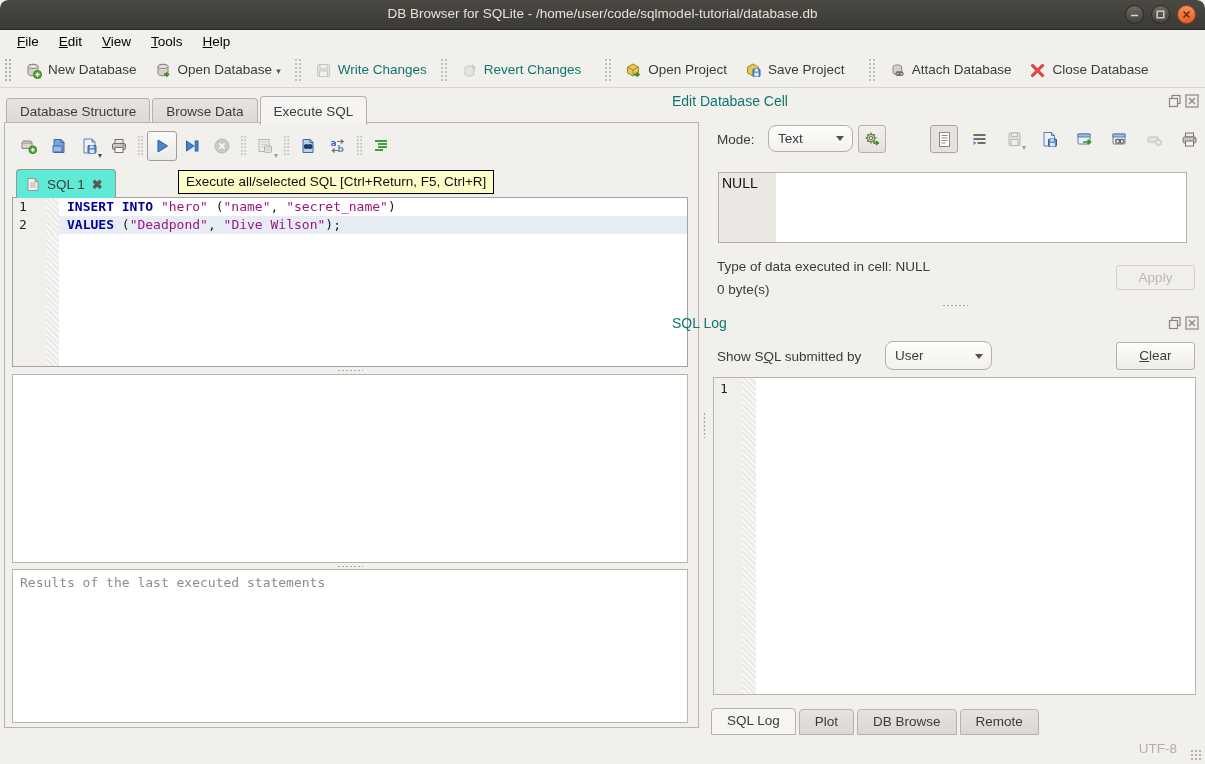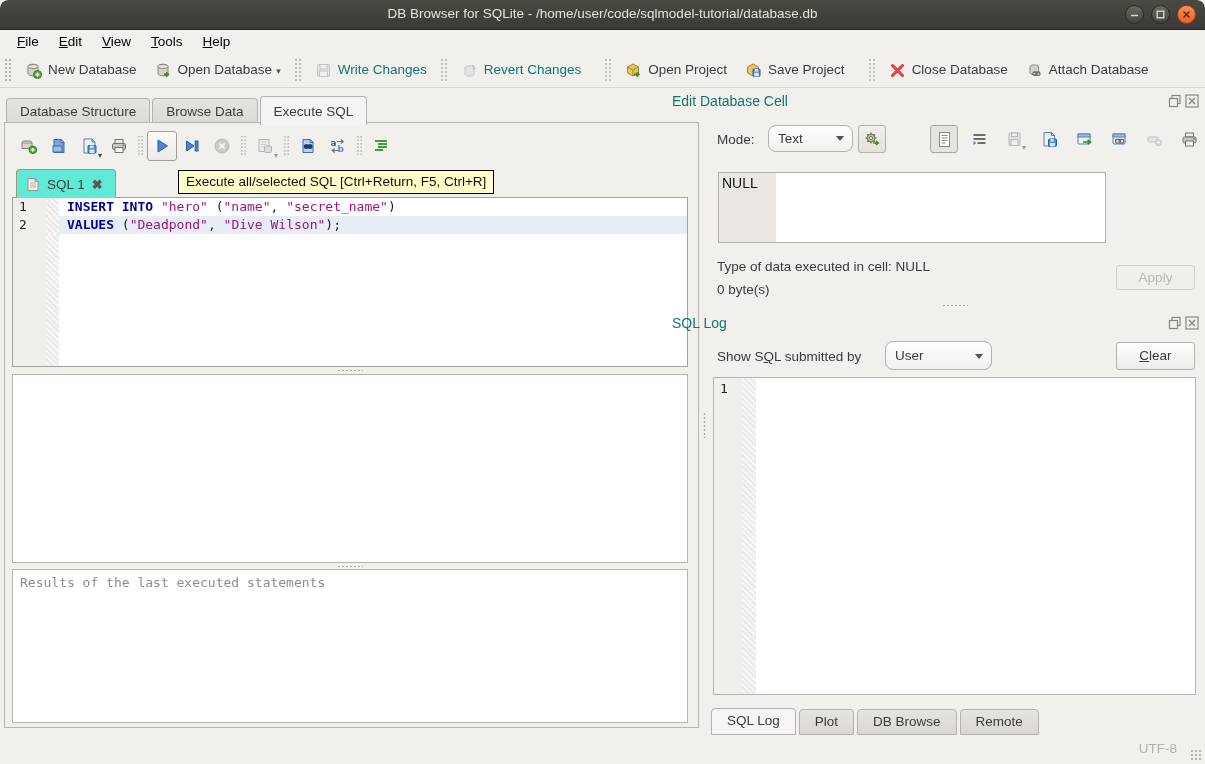--- a/index.html
+++ b/index.html
@@ -87,21 +87,21 @@
   .combo { position:absolute; height:27px; border:1px solid #b4b0aa; border-radius:8px; background:linear-gradient(#fdfdfc,#f3f1ee);
     display:flex; align-items:center; padding-left:9px; }
   .combo .arrow { position:absolute; right:8px; top:10px; width:0; height:0; border-left:4px solid transparent; border-right:4px solid transparent; border-top:5px solid #55524d; }
   .gear-btn { position:absolute; left:141px; top:0; width:28px; height:28px; border:1px solid #b4b0aa; border-radius:3px;
     background:linear-gradient(#f2f0ec,#e4e1dc); display:flex; align-items:center; justify-content:center; }
   .cell-icons { position:absolute; left:213px; top:0; display:flex; gap:7px; }
   .cicon { width:28px; height:28px; display:flex; align-items:center; justify-content:center; border:1px solid transparent; border-radius:3px; position:relative; }
   .cicon.pressed { border-color:#aaa69f; background:#e6e3de; }
   .cicon.disabled svg { opacity:.45; filter:grayscale(1); }
 
-  .cell-box { position:absolute; top:172px; left:718px; width:388px; height:71px; border:1px solid #b4b0aa; background:#fff; }
+  .cell-box { position:absolute; top:172px; left:718px; width:469px; height:71px; border:1px solid #b4b0aa; background:#fff; }
   .cell-box .gut { position:absolute; left:0; top:0; bottom:0; width:57px; background:#ebe8e3; }
   .cell-box .val { position:absolute; left:3px; top:2px; color:#111; font-size:14px; }
 
   .type-line { position:absolute; left:717px; top:259px; }
   .size-line { position:absolute; left:717px; top:282px; }
   .btn { border:1px solid #b4b0aa; border-radius:3px; background:linear-gradient(#fdfdfc,#efede9); text-align:center; }
   .btn.disabled { background:#f1efec; border-color:#d3d0ca; color:#bcb9b3; }
   .apply-btn { position:absolute; left:1116px; top:265px; width:79px; height:25px; line-height:23px; }
   .rp-split { position:absolute; left:710px; top:302px; width:489px; height:7px; display:flex; align-items:center; justify-content:center; }
 
@@ -207,32 +207,32 @@
           <path d="M8 2l5.5 3v6L8 14 2.5 11V5z" fill="#e8c75a" stroke="#a8862a"></path>
           <rect x="8" y="7" width="7" height="7.5" rx="1" fill="#5b8fd0" stroke="#2f5e9e"></rect>
           <rect x="9.8" y="7" width="3.4" height="2.6" fill="#dce7f5"></rect>
           <rect x="9.3" y="10.8" width="4.4" height="3.7" fill="#dce7f5"></rect>
         </svg>
       <span class="lbl">Save Project</span>
     </div>
     <div class="tb-sep" style="margin-left:14px"></div>
     <div class="tb-btn">
       <svg class="i" width="17" height="17" viewBox="0 0 17 17">
-          <path d="M3.5 3.5l10 10M13.5 3.5l-10 10" stroke="#d62b2b" stroke-width="3" stroke-linecap="round"></path>
-          <path d="M3.5 3.5l10 10M13.5 3.5l-10 10" stroke="#e85050" stroke-width="1.4" stroke-linecap="round"></path>
-        </svg>
-      <span class="lbl">Close Database</span>
-    </div>
-    <div class="tb-btn">
-      <svg class="i" width="17" height="17" viewBox="0 0 17 17">
           <path d="M4 5c0-1.4 2-2.1 4.3-2.1S12.6 3.6 12.6 5v5.5c0 1.4-2 2.1-4.3 2.1S4 11.9 4 10.5z" fill="#d4d1cb" stroke="#8a867f"></path>
           <rect x="7" y="10" width="4" height="3.4" rx="1.7" fill="none" stroke="#6e6a64" stroke-width="1.3"></rect>
           <rect x="10" y="10" width="4" height="3.4" rx="1.7" fill="none" stroke="#6e6a64" stroke-width="1.3"></rect>
         </svg>
       <span class="lbl">Attach Database</span>
+    </div>
+    <div class="tb-btn">
+      <svg class="i" width="17" height="17" viewBox="0 0 17 17">
+          <path d="M3.5 3.5l10 10M13.5 3.5l-10 10" stroke="#d62b2b" stroke-width="3" stroke-linecap="round"></path>
+          <path d="M3.5 3.5l10 10M13.5 3.5l-10 10" stroke="#e85050" stroke-width="1.4" stroke-linecap="round"></path>
+        </svg>
+      <span class="lbl">Close Database</span>
     </div>
   </div>
 
   <div class="main-tabs">
     <div class="main-tab">Database Structure</div>
     <div class="main-tab">Browse Data</div>
     <div class="main-tab active">Execute SQL</div>
   </div>
   <div class="left-frame"></div>
 

